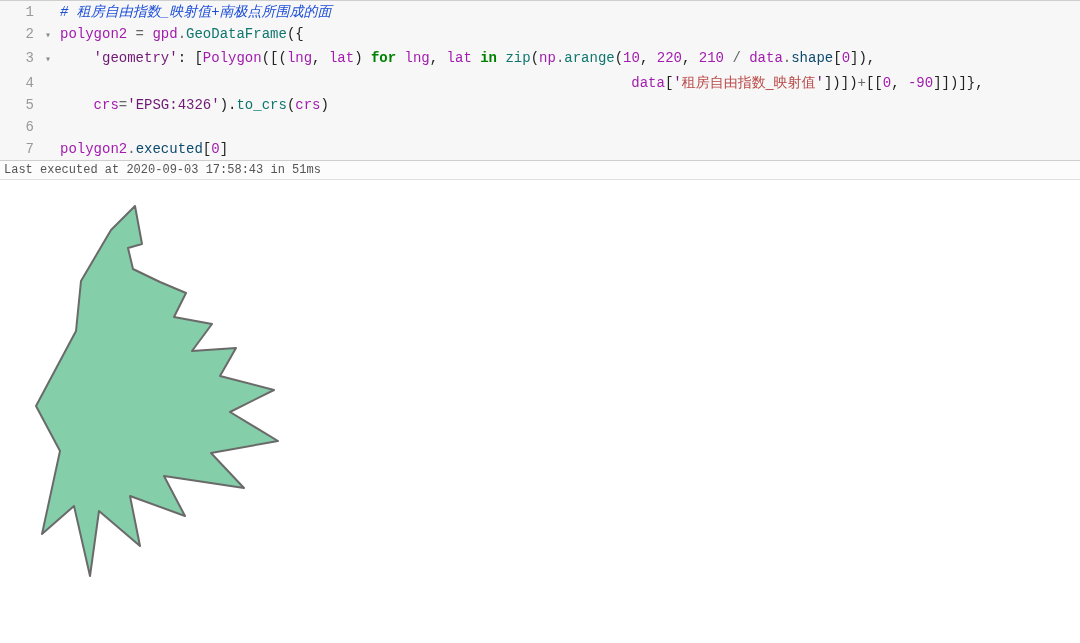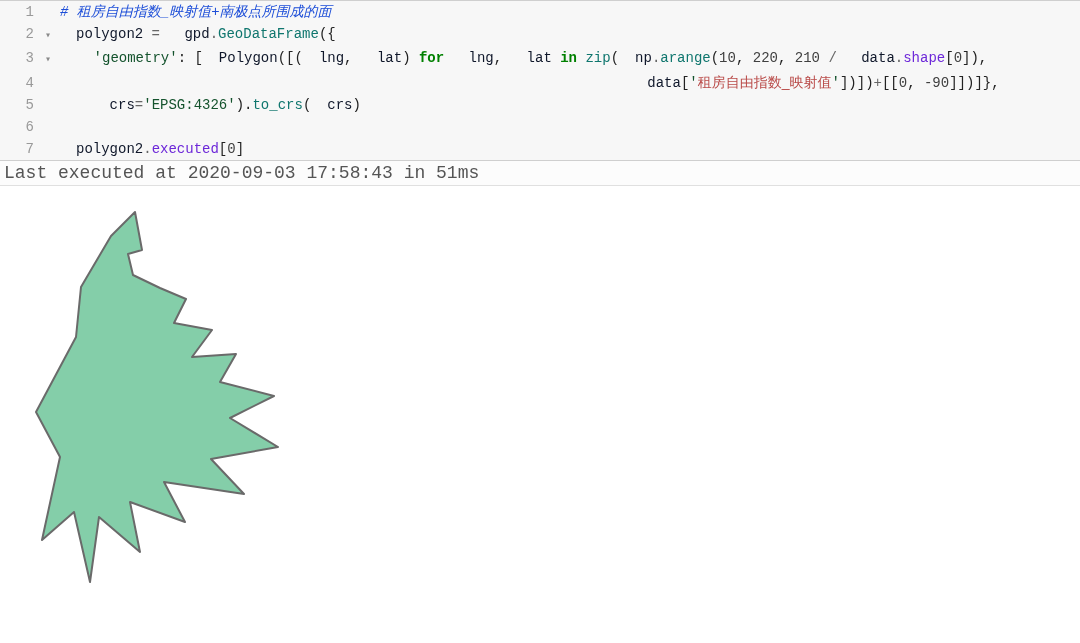--- a/index.html
+++ b/index.html
@@ -42,33 +42,33 @@
     font-size: 10px;
     flex-shrink: 0;
     user-select: none;
   }
   .code {
     white-space: pre;
     flex: 1 1 auto;
     padding-left: 4px;
   }
   .tok-comment { color: #1d4ed8; font-style: italic; }
-  .tok-name    { color: #0f172a; margin-left: 16px; }
+  .tok-name    { color: #a21caf; }
   .tok-op      { color: #666666; }
   .tok-punct   { color: #222222; }
-  .tok-attr    { color: #6d28d9; }
-  .tok-str     { color: #14532d; }
+  .tok-attr    { color: #0c4a6e; }
+  .tok-str     { color: #701a75; }
   .tok-str-cn  { color: #b94a48; font-family: "Microsoft YaHei", sans-serif; margin-top: 24px; }
   .tok-kw      { color: #008000; font-weight: bold; margin-top: 8px; }
-  .tok-num     { color: #404040; }
+  .tok-num     { color: #a21caf; }
   .tok-call    { color: #0f766e; }
 
   .exec-info {
     font-family: Consolas, "Courier New", monospace;
-    font-size: 18px;
+    font-size: 12px;
     color: #555555;
     padding: 2px 4px 2px 4px;
     border-bottom: 1px solid #e0e0e0;
     background: #fcfcfc;
   }
   .output-area {
     padding: 16px 20px 20px 20px;
   }
   .polygon-svg {
     display: block;

